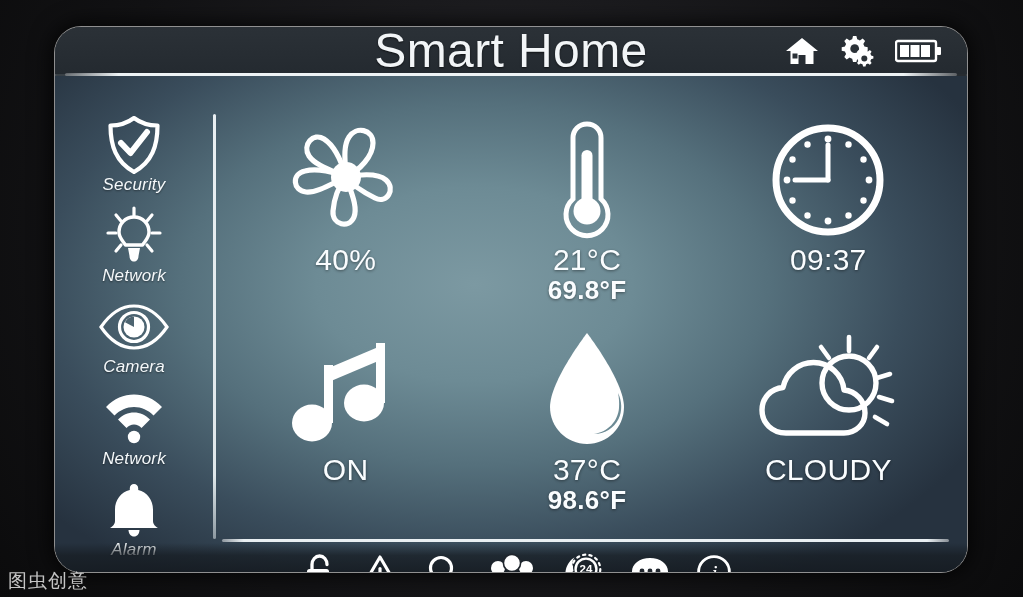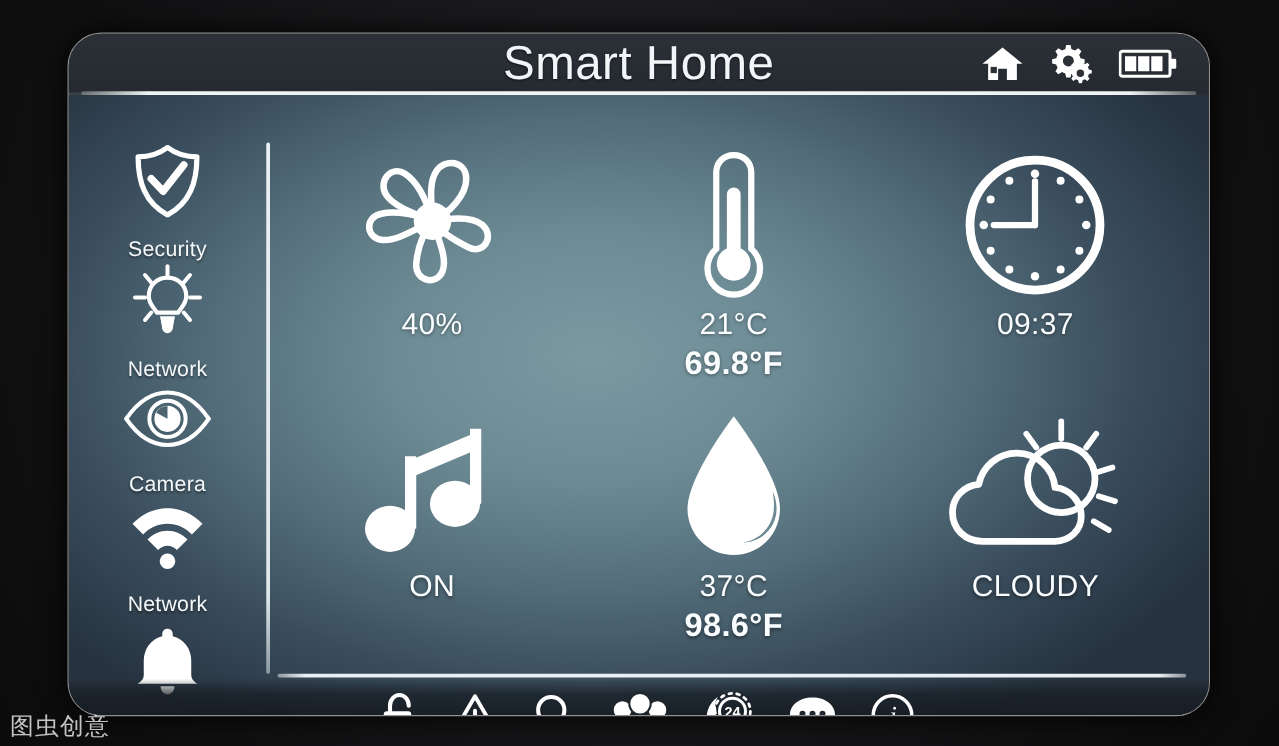--- a/index.html
+++ b/index.html
@@ -25,21 +25,21 @@
                inset 0 0 2px rgba(255,255,255,.25);
     overflow:hidden;
   }
   
   #topbar{
     position:absolute;left:0;top:0;width:100%;height:47px;
     background:linear-gradient(180deg,#2b3137 0%,#242a30 100%);
   }
   #title{
     position:absolute;left:0;top:2px;width:100%;
-    text-align:center;color:#f2f5f7;font-size:38px;font-weight:400;
+    text-align:center;color:#f2f5f7;font-size:48px;font-weight:400;
     letter-spacing:.4px;text-shadow:0 1px 2px rgba(0,0,0,.6);
     line-height:44px;
   }
   #topicons{
     position:absolute;right:24px;top:9px;height:34px;
     display:flex;align-items:center;gap:20px;
   }
   #topicons .ti{display:block;}
   
   #hr-top{
@@ -71,35 +71,36 @@
     display:flex;flex-direction:column;align-items:center;
     padding-top:6px;box-sizing:border-box;
   }
   .side-item{
     width:120px;height:90px;
     display:flex;flex-direction:column;align-items:center;justify-content:flex-start;
     margin-bottom:6px;cursor:pointer;
   }
   .side-ico{height:58px;display:flex;align-items:center;justify-content:center;}
   .side-lbl{
-    color:#f4f8fa;font-size:17px;margin-top:16px;letter-spacing:.2px;
+    color:#f4f8fa;font-size:17px;margin-top:1px;letter-spacing:.2px;
     text-shadow:0 1px 2px rgba(0,0,0,.45);
+    font-style:italic;
   }
   
   #content{
     position:absolute;left:170px;top:36px;width:724px;height:420px;
     display:grid;grid-template-columns:repeat(3,1fr);grid-template-rows:repeat(2,1fr);
   }
   .tile{
     display:flex;flex-direction:column;align-items:center;justify-content:flex-start;
     cursor:pointer;padding-top:4px;box-sizing:border-box;
   }
   .tile-ico{height:128px;display:flex;align-items:center;justify-content:center;}
   .tile-val{
-    color:#fafdff;font-size:24px;line-height:31px;letter-spacing:.3px;
+    color:#fafdff;font-size:30px;line-height:31px;letter-spacing:.3px;
     text-shadow:0 1px 3px rgba(0,0,0,.45);
   }
   .tile-val2{
     color:#fafdff;font-size:26px;line-height:31px;letter-spacing:.3px;
     text-shadow:0 1px 3px rgba(0,0,0,.45);
     font-weight:bold;
   }
   
   #botbar{
     position:absolute;left:0;top:468px;width:912px;height:60px;

